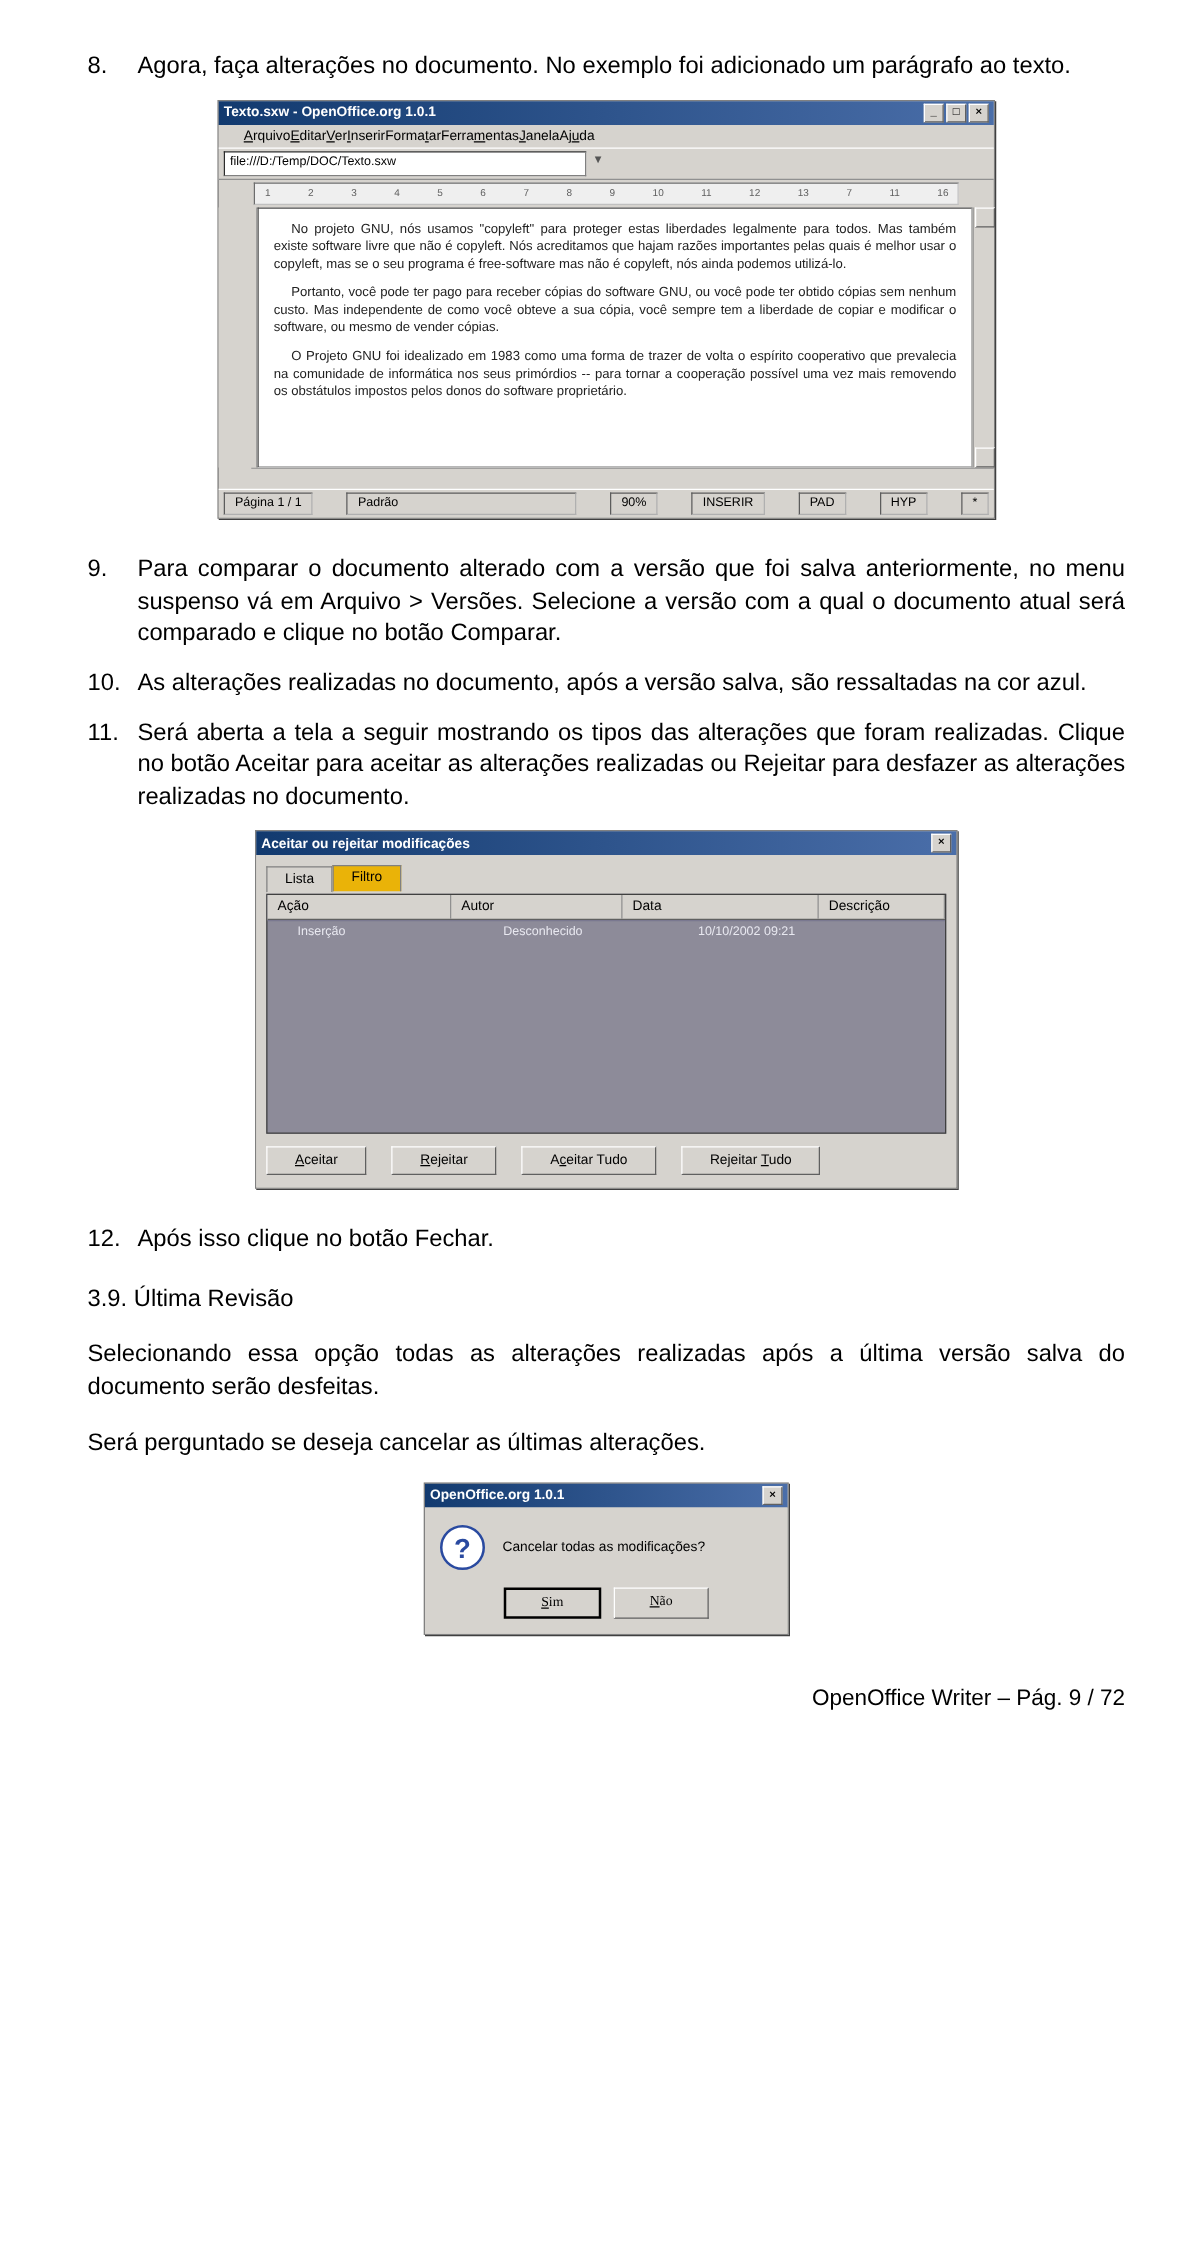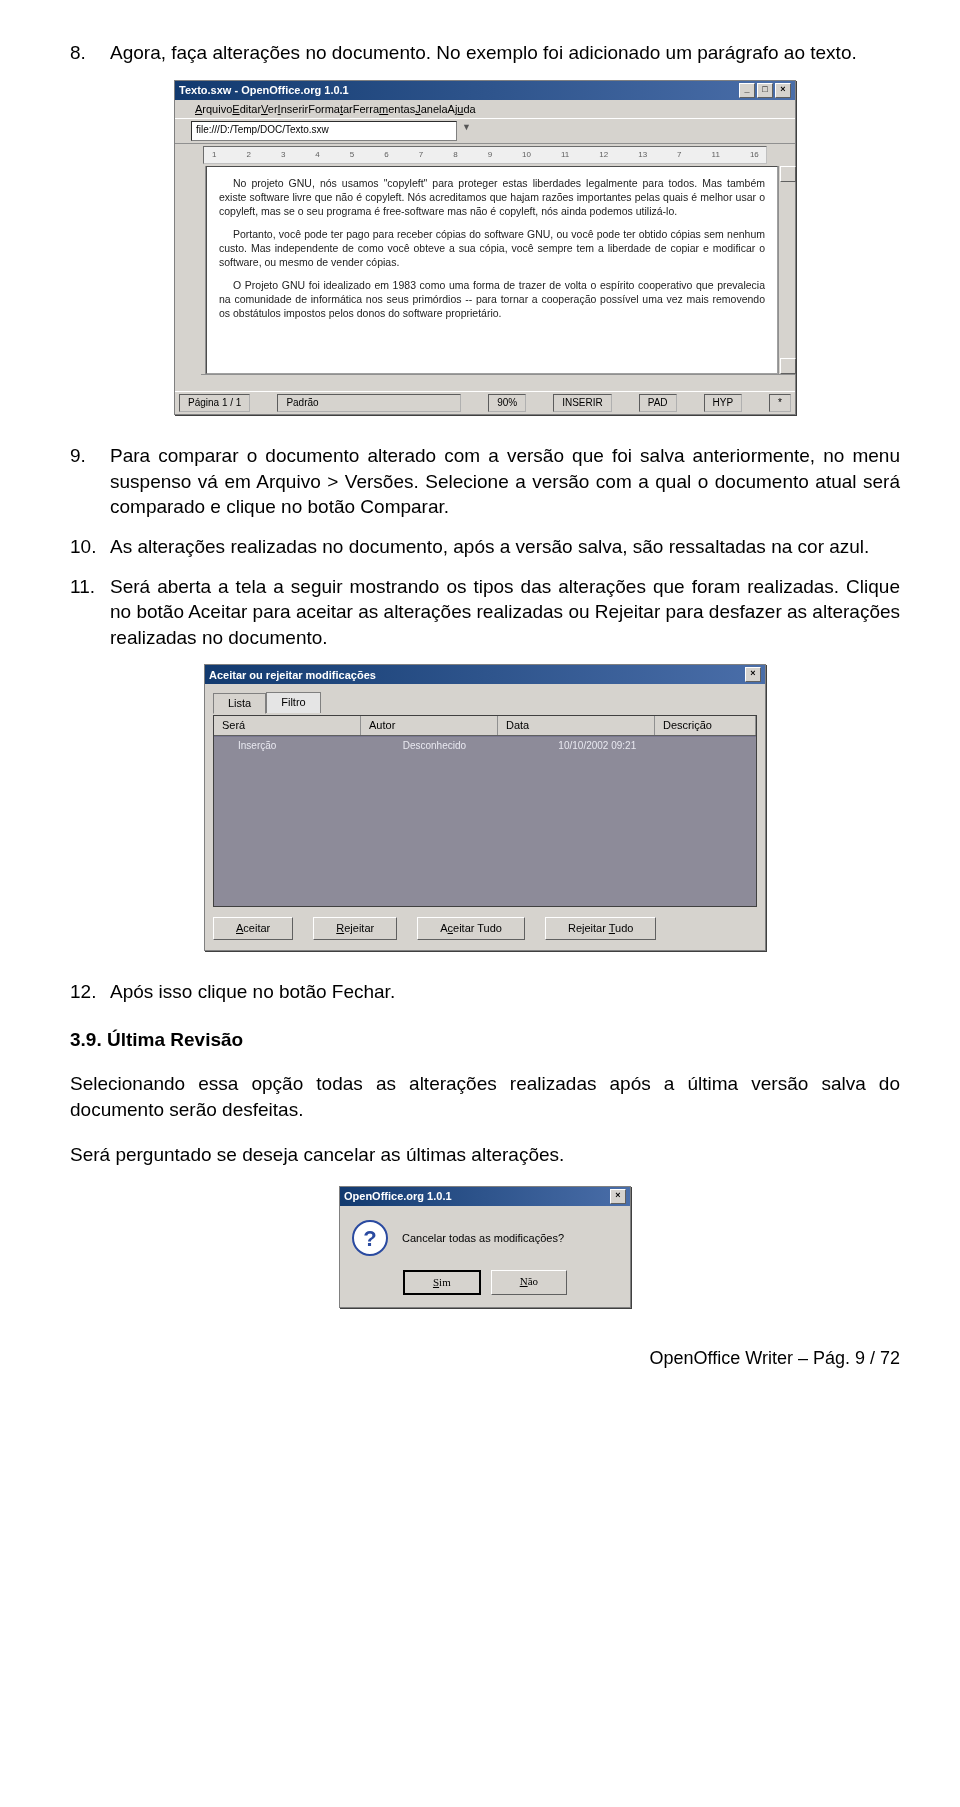--- a/index.html
+++ b/index.html
@@ -41,21 +41,21 @@
   }
   .titlebar .sys { display:flex; gap:2px; }
   .sysbtn {
     width:14px; height:13px; background:#d6d3ce;
     border:1px solid #fff; border-right-color:#606060; border-bottom-color:#606060;
     font-size:9px; line-height:11px; text-align:center; color:#000;
   }
   .menubar { padding:2px 20px; font-size:11px; display:flex; background:#d6d3ce;}
   .menubar span u { text-decoration: underline; }
   .toolbar {
-    background:#d6d3ce; padding:2px 16px; display:flex; align-items:flex-start; gap:5px;
+    background:#d6d3ce; padding:2px 4px; display:flex; align-items:flex-start; gap:5px;
     border-top:1px solid #fff; border-bottom:1px solid #909090;
   }
   .urlbox { background:#fff; border:1px inset #808080; height:16px; padding:1px 4px; font-size:10px; flex:1; }
   .tbtn { width:18px; height:18px; background:#d6d3ce; border:1px solid #d6d3ce; display:inline-block; }
   .tbtn.sep { width:6px; border:none; background:transparent; }
   .ruler { background:#efefef; border:1px inset #c0c0c0; height:16px; margin:2px 28px 2px 28px; font-size:8px; color:#606060; display:flex; align-items:center; gap:30px; padding-left:8px;}
   .editor-wrap { display:flex; background:#d6d3ce; }
   .vtool { width:26px; background:#d6d3ce; padding:2px; display:flex; flex-direction:column; gap:3px; border-right:1px solid #909090;}
   .vtool .tbtn { width:20px; height:18px; }
   .doc {
@@ -67,21 +67,21 @@
   .scrollbar-v { width:16px; background:#d6d3ce; border-left:1px solid #909090; position:relative;}
   .scrollbar-v::before,.scrollbar-v::after{content:"";position:absolute;left:1px;width:14px;height:14px;background:#d6d3ce;border:1px solid #fff;border-right-color:#606060;border-bottom-color:#606060;}
   .scrollbar-v::before{top:0;} .scrollbar-v::after{bottom:0;}
   .scrollbar-h { height:16px; background:#d6d3ce; border-top:1px solid #909090; margin-left:26px; display:flex; }
   .statusbar { background:#d6d3ce; border-top:1px solid #fff; padding:2px 4px; font-size:10px; display:flex; gap:27px;}
   .statusbar .cell { border:1px inset #b0b0b0; padding:1px 8px; }
   
   .dialog { width:560px; }
   .dlg-body { background:#d6d3ce; padding:4px 8px 10px; }
   .tabs { display:flex; gap:0; margin-top:4px; }
-  .tab { background:#e5e5e5; border:1px solid #808080; border-bottom:none; padding:2px 14px; font-size:11px;}
+  .tab { background:#eab308; border:1px solid #808080; border-bottom:none; padding:2px 14px; font-size:11px;}
   .tab.active { background:#d6d3ce; position:relative; top:1px; border-bottom:1px solid #d6d3ce;}
   .list-area {
     background:#8d8b99; border:1px solid #404040; height:190px; color:#e8e8f0;
     font-size:10px; margin-top:2px;
   }
   .list-head { display:flex; background:#d6d3ce;color:#000; border-bottom:1px solid #606060;}
   .list-head div { padding:2px 8px; border-right:1px solid #909090; font-size:11px;}
   .lh-a{width:130px;} .lh-b{width:120px;} .lh-c{width:140px;} .lh-d{flex:1;}
   .list-row { display:flex; border-top:1px solid #7a7890;}
   .list-row div { padding:2px 24px; }
@@ -89,21 +89,21 @@
   .dlg-btn { background:#d6d3ce; border:1px solid #fff; border-right-color:#606060; border-bottom-color:#606060; padding:3px 22px; font-size:11px;}
   
   .msgbox { width:290px; }
   .msg-body { background:#d6d3ce; padding:14px 12px; display:flex; align-items:center; gap:14px; font-size:11px;}
   .qicon {
     width:32px;height:32px;border-radius:50%;border:2px solid #2a4aa0;
     display:flex;align-items:center;justify-content:center;
     color:#2a4aa0;font-weight:bold;font-size:22px;background:#fff;
   }
   .msg-btns { display:flex; justify-content:center; gap:10px; padding:0 0 12px; background:#d6d3ce;font-family:Liberation Serif, serif;}
-  h3.section { font-size:19px; font-weight:bold; margin:22px 0 14px; }
+  h3.section { font-size:19px; font-weight:normal; margin:22px 0 14px; }
   .justify { text-align: justify; }
   .footer { text-align:right; font-size:18px; margin-top:38px; }
 </style>
 </head>
 <body>
 
 <div class="item">
   <div class="num">8.</div>
   <div class="txt">Agora, faça alterações no documento. No exemplo foi adicionado um parágrafo ao texto.</div>
 </div>
@@ -214,21 +214,21 @@
         <div class="sysbtn">×</div>
       </div>
   </div>
   <div class="dlg-body">
     <div class="tabs">
       <div class="tab active">Lista</div>
       <div class="tab">Filtro</div>
     </div>
     <div class="list-area">
       <div class="list-head">
-        <div class="lh-a">Será</div>
+        <div class="lh-a">Ação</div>
         <div class="lh-b">Autor</div>
         <div class="lh-c">Data</div>
         <div class="lh-d">Descrição</div>
       </div>
       <div class="list-row">
         <div class="lh-a">Inserção</div>
         <div class="lh-b">Desconhecido</div>
         <div class="lh-c">10/10/2002 09:21</div>
         <div class="lh-d"></div>
       </div>

